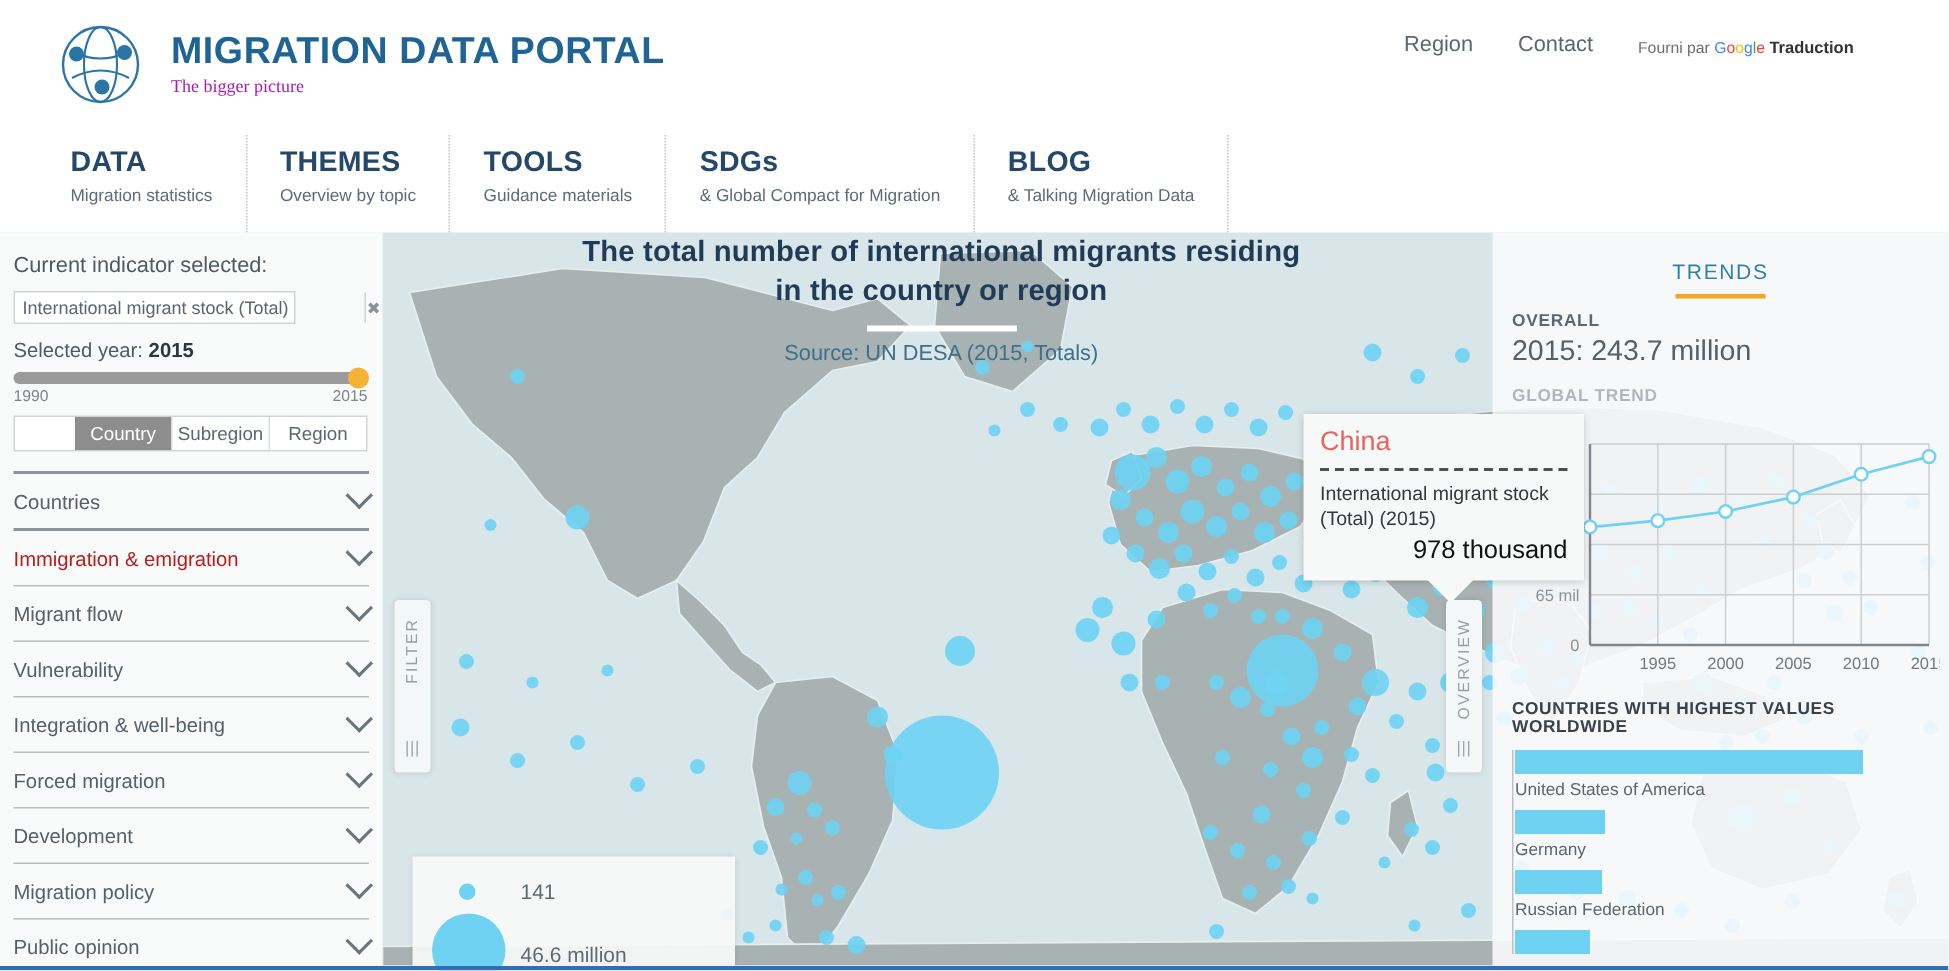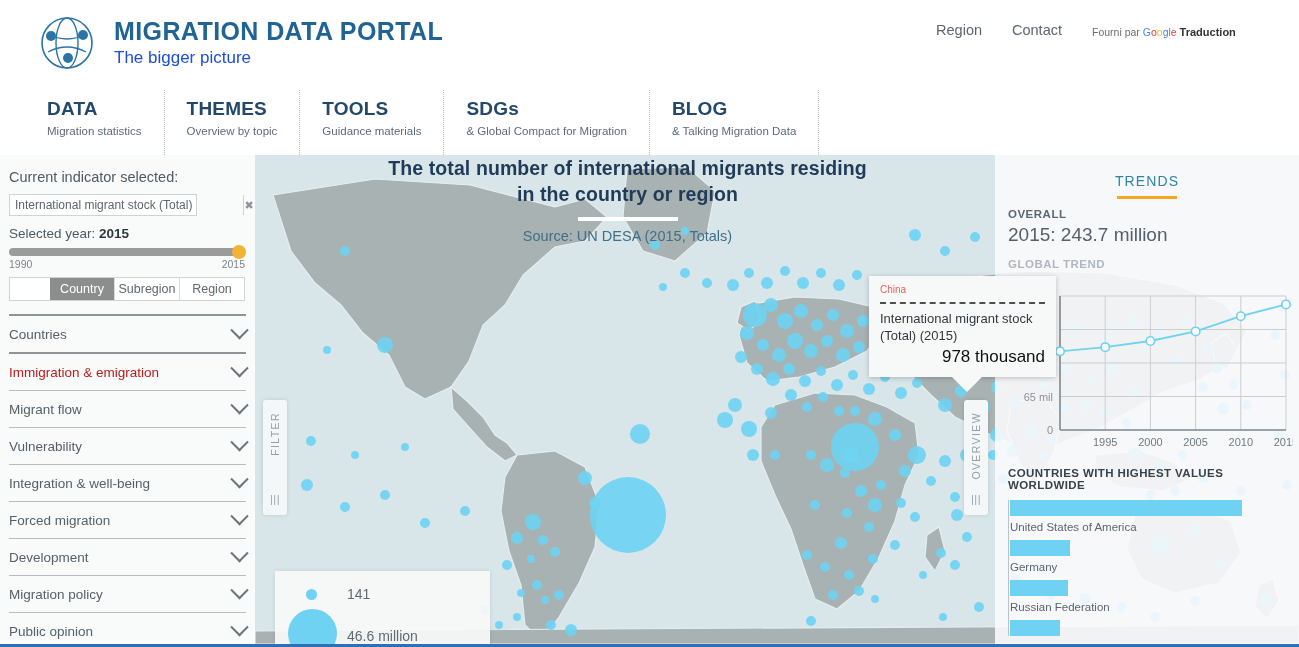--- a/index.html
+++ b/index.html
@@ -11,21 +11,21 @@
     background: #ffffff;
   }
   #root { position: relative; width: 1299px; height: 647px; overflow: hidden; background:#fff; }
 
   
   .header { position: absolute; left:0; top:0; width:1299px; height:90px; background:#fff; }
   .logo-wrap { position:absolute; left:38px; top:14px; display:flex; align-items:center; }
   .logo-mark { width:58px; height:58px; }
   .logo-text { margin-left:18px; }
   .logo-title { font-size:25px; font-weight:bold; color:#1f6494; letter-spacing:.4px; line-height:1.05; }
-  .logo-sub { font-size:17px; color:#1d4ed8; margin-top:3px; }
+  .logo-sub { font-size:12px; color:#a21caf; margin-top:3px;font-family:Liberation Serif, serif; }
 
   .toplinks { position:absolute; right:55px; top:22px; display:flex; align-items:baseline; gap:30px; }
   .toplink { font-size:14.5px; color:#5b6670; text-decoration:none; }
   .lang-wrap { position:absolute; right:55px; top:22px; width:152px; }
   .lang-sel { font-size:14.5px; color:#5b6670; border-bottom:1px solid #c9c9c9; padding-bottom:4px; position:relative; width:152px; }
   .lang-caret { position:absolute; right:0; top:3px; font-size:10px; color:#777; }
   .lang-credit { font-size:10.5px; color:#6d6d6d; margin-top:4px; white-space:nowrap; }
   .g-b{color:#4285F4}.g-r{color:#EA4335}.g-y{color:#FBBC05}.g-g{color:#34A853}
   .lang-credit b { color:#333; font-size:11px;text-align:center; }
 
@@ -48,21 +48,21 @@
   .map { position:absolute; left:255px; top:0; width:1044px; height:489px; background:#dfe9ec; overflow:hidden; }
 
   .maptitle { position:absolute; left:255px; top:155px; width:745px; text-align:center; z-index:6; pointer-events:none; }
   .maptitle h1 { margin:0; font-size:19.5px; font-weight:bold; color:#1f3b57; line-height:1.35; letter-spacing:.1px; }
   .maptitle .rule { width:100px; height:4px; background:#fff; margin:9px auto 7px auto; }
   .maptitle .src { font-size:14.5px; color:#3f6f89; }
 
   
   .tooltip { position:absolute; left:869px; top:276px; width:187px; background:#f7f8f8;
     box-shadow:0 1px 5px rgba(0,0,0,.22); z-index:20; padding:8px 11px 10px 11px; }
-  .tt-title { font-size:10px; color:#e8635a; }
+  .tt-title { font-size:18px; color:#e8635a; }
   .tt-rule { border-top:2px dashed #4f4f4f; margin:7px 0 7px 0; }
   .tt-label { font-size:13px; color:#33393d; line-height:1.28; }
   .tt-value { font-size:17px; color:#111; text-align:right; margin-top:3px; }
   .tt-arrow { position:absolute; left:82px; bottom:-15px; width:0;height:0;
     border-left:16px solid transparent; border-right:16px solid transparent; border-top:16px solid #f7f8f8; }
 
   
   .legend { position:absolute; left:275px; top:571px; width:215px; height:76px; background:rgba(248,249,249,.93);
     box-shadow:0 0 4px rgba(0,0,0,.10); z-index:12; }
   .legend .lg-dot { position:absolute; border-radius:50%; background:#6fd2f2; }

